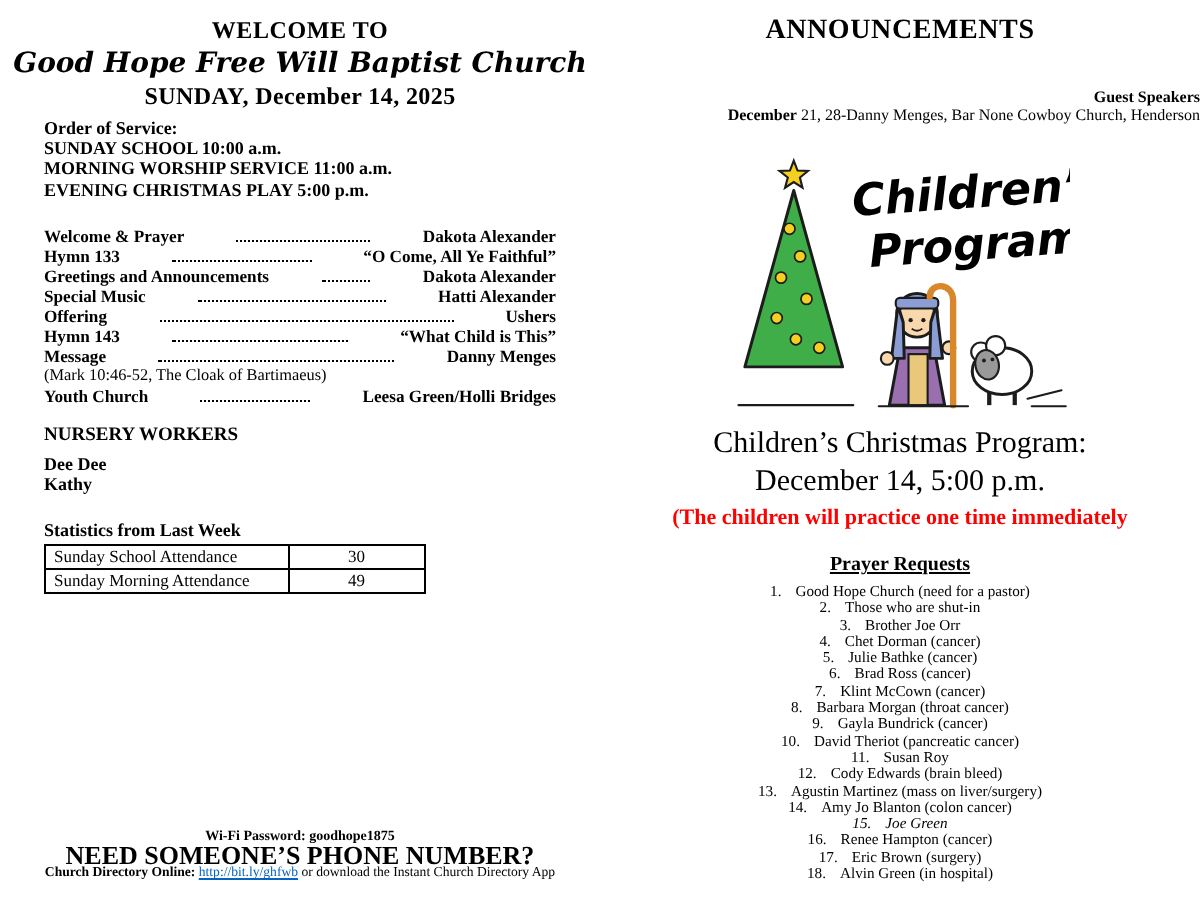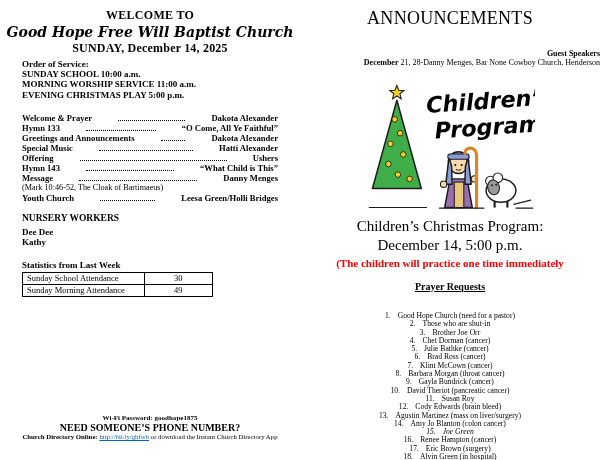--- a/index.html
+++ b/index.html
@@ -43,43 +43,43 @@
 
   .stats{margin-top:13px;}
   .stats-title{font-size:9px;font-weight:bold;margin-bottom:2px;}
   table.stats-table{border-collapse:collapse;width:191px;border:1.5px solid #000;}
   table.stats-table td{border:1px solid #000;font-size:8.5px;height:11px;
     padding:0 4px;line-height:11px;}
   table.stats-table td.val{text-align:center;width:36%;}
 
   .l-footer{position:absolute;bottom:19px;left:0;width:100%;text-align:center;}
   .l-footer .wifi{font-size:7px;font-weight:bold;line-height:9px;}
-  .l-footer .phone{font-size:10px;font-weight:bold;line-height:9px;}
+  .l-footer .phone{font-size:13px;font-weight:bold;line-height:9px;}
   .l-footer .dir{font-size:6.8px;line-height:9px;}
   .l-footer .dir .pre{font-weight:bold;}
   .l-footer .dir a{color:var(--link-blue);text-decoration:underline;cursor:pointer;}
 
   
-  .r-header{text-align:center;padding-top:8px;font-size:18px;font-weight:normal;letter-spacing:.3px;}
+  .r-header{text-align:center;padding-top:8px;font-size:14px;font-weight:bold;letter-spacing:.3px;}
   .guest{(text-align:center);text-align:right;margin-top:20px;}
   .guest .g-title{font-size:8px;font-weight:bold;line-height:9px;}
   .guest .g-line{font-size:8px;line-height:9px;}
   .guest .g-line .bold{font-weight:bold;}
 
   .program-art{margin-top:16px;text-align:center;}
   .program-art svg{display:inline-block;}
   .art-caption{font-family:"DejaVu Sans", sans-serif;font-weight:bold;font-style:italic;}
 
   .program-text{text-align:center;margin-top:2px;}
   .program-text .p1{font-size:15px;line-height:19px;}
   .program-text .p2{font-size:15px;line-height:19px;}
   .program-text .notice{color:var(--accent-red);font-weight:bold;font-size:11px;line-height:13px;margin-top:2px;}
 
   .prayer{text-align:center;margin-top:11px;}
-  .prayer-title{font-size:10px;font-weight:bold;text-decoration:underline;margin-bottom:20px;}
+  .prayer-title{font-size:10px;font-weight:bold;text-decoration:underline;margin-bottom:4px;}
   .prayer ol{list-style:none;}
   .prayer li{font-size:7.6px;line-height:8.3px;}
   .prayer li .num{margin-right:7px;}
   .prayer li.italic{font-style:italic;}
 
   
   .ol{stroke:#1c1c1c;stroke-width:1.4;stroke-linejoin:round;stroke-linecap:round;}
   .thin{stroke:#1c1c1c;stroke-width:1;stroke-linecap:round;}
 </style>
 </head>

